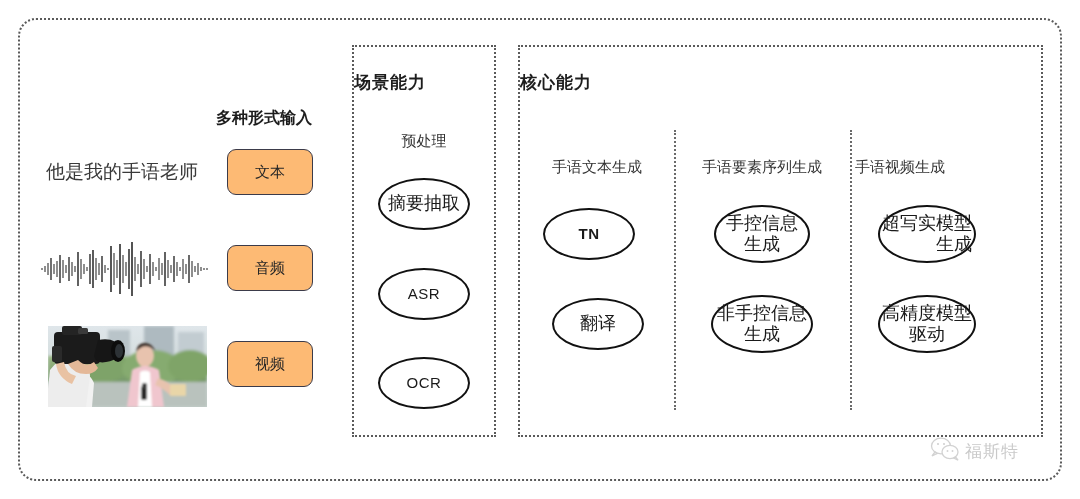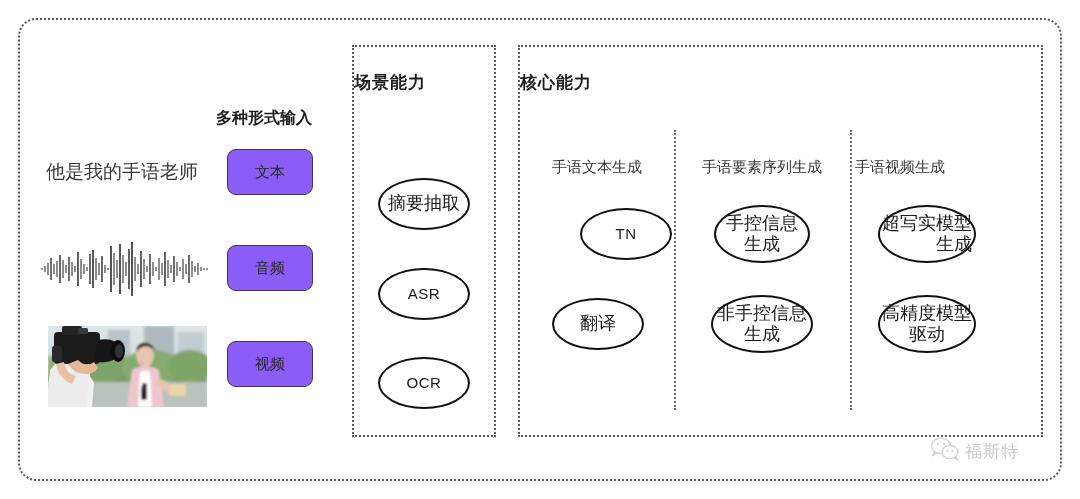--- a/index.html
+++ b/index.html
@@ -111,21 +111,21 @@
     color: #3a3a3a;
     white-space: nowrap;
   }
   .modal-box {
     position: absolute;
     box-sizing: border-box;
     width: 86px;
     height: 46px;
     border: 1.6px solid #3b3b4a;
     border-radius: 9px;
-    background: #8b5cf6;
+    background: #fdba74;
     display: flex;
     align-items: center;
     justify-content: center;
     font-size: 15px;
     color: #262626;
   }
 
   
   .waveform {
     position: absolute;
@@ -298,36 +298,37 @@
       </g>
     </svg>
   </div>
 
   <div class="modal-box" style="left:227px; top:341px;">视频</div>
 
   <div class="panel panel-scenario">
     <div class="panel-title">场景能力</div>
   </div>
 
+  <div class="col-header" style="left:352px; top:132px; width:144px;">预处理</div>
 
   <div class="ellipse" style="left:378px; top:178px; width:92px; height:52px;">摘要抽取</div>
 
   <div class="ellipse lat" style="left:378px; top:268px; width:92px; height:52px;">ASR</div>
 
   <div class="ellipse lat" style="left:378px; top:357px; width:92px; height:52px;">OCR</div>
 
   <div class="panel panel-core">
     <div class="panel-title">核心能力</div>
     <div class="divider" style="left:154px;"></div>
     <div class="divider" style="left:330px;"></div>
   </div>
 
   <div class="col-header" style="left:522px; top:158px; width:150px;">手语文本生成</div>
 
-  <div class="ellipse lat" style="left:580px; top:208px; width:92px; height:52px;">TN</div>
+  <div class="ellipse lat" style="left:543px; top:208px; width:92px; height:52px;font-weight:bold;">TN</div>
 
   <div class="ellipse" style="left:552px; top:298px; width:92px; height:52px;">翻译</div>
 
   <div class="col-header" style="left:676px; top:158px; width:172px;">手语要素序列生成</div>
 
   <div class="ellipse" style="left:714px; top:205px; width:96px; height:58px; white-space:pre-line;">手控信息
 生成</div>
 
   <div class="ellipse" style="left:711px; top:295px; width:102px; height:58px; white-space:pre-line;">非手控信息
 生成</div>

